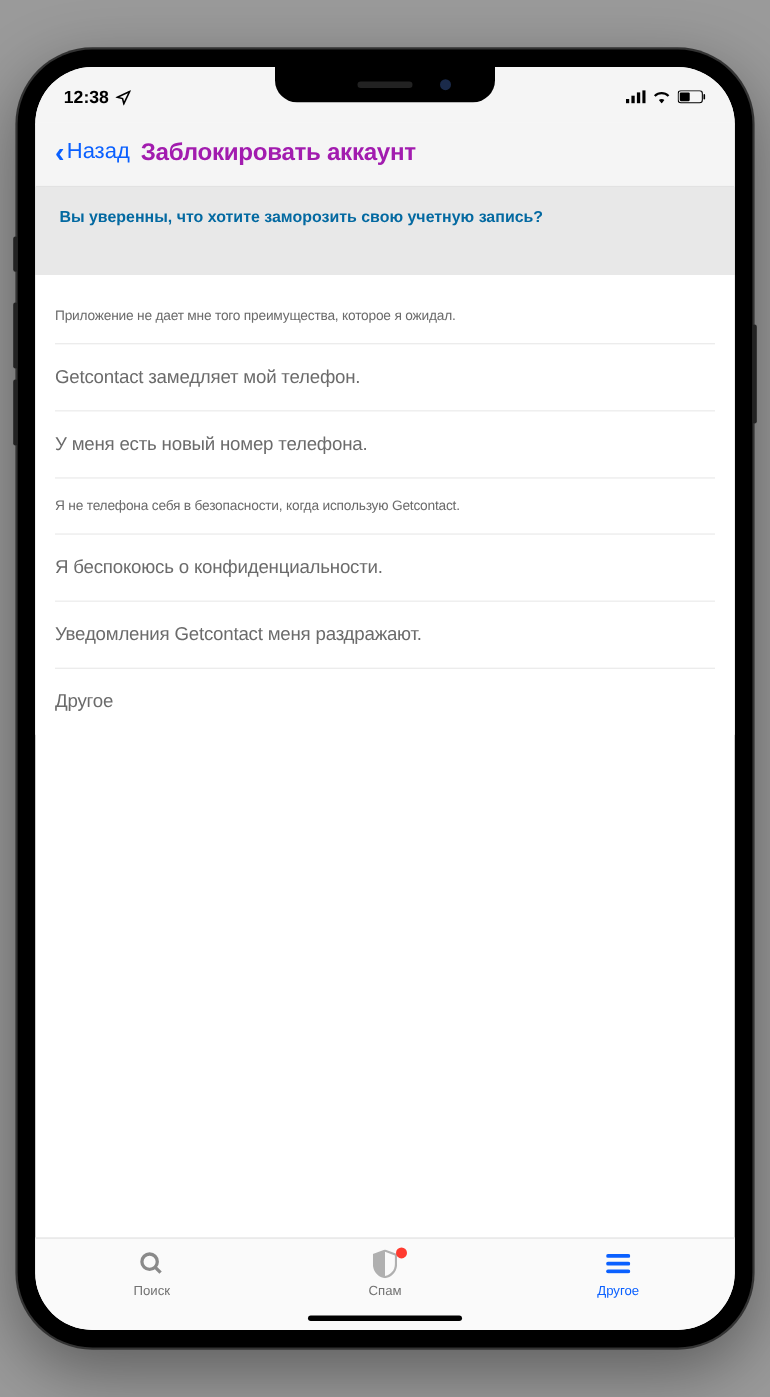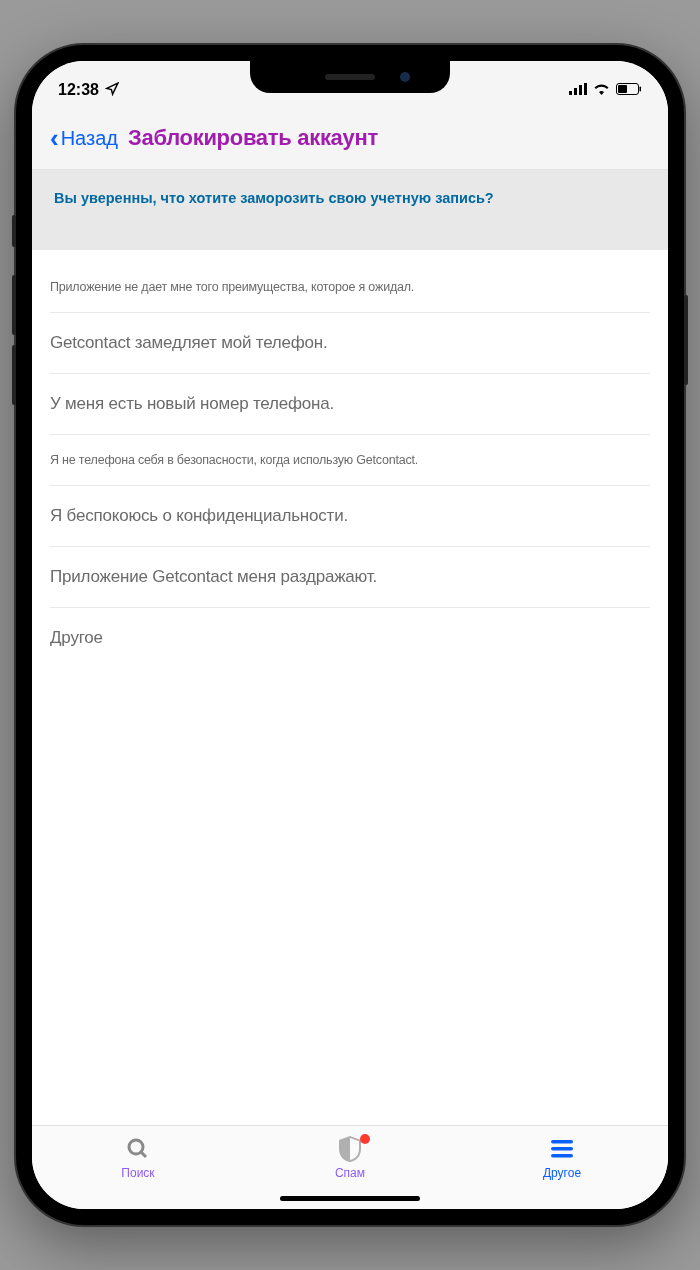--- a/index.html
+++ b/index.html
@@ -112,21 +112,21 @@
       border-top: 1px solid #e0e0e0;
       height: 84px;
       display: flex;
       justify-content: space-around;
       align-items: flex-start;
       padding-top: 10px;
       background: #fafafa;
     }
     .tab-item { display: flex; flex-direction: column; align-items: center; gap: 4px; cursor: pointer; width: 100px; position: relative; }
     .tab-icon { height: 26px; display: flex; align-items: center; justify-content: center; }
-    .tab-label { font-size: 12px; color: #8b5cf6; }
+    .tab-label { font-size: 12px; color: #737373; }
     .tab-item.active .tab-label { color: #0a60ff; }
     .badge { position: absolute; top: -2px; right: 30px; width: 10px; height: 10px; background: #ff3b30; border-radius: 50%; }
     
     .home-indicator {
       position: absolute;
       bottom: 8px;
       left: 50%;
       transform: translateX(-50%);
       width: 140px;
       height: 5px;
@@ -199,21 +199,21 @@
     <div class="banner">
       <div class="banner-title">Вы уверенны, что хотите заморозить свою учетную запись?</div>
     </div>
 
     <div class="reasons">
       <div class="reason-item small">Приложение не дает мне того преимущества, которое я ожидал.</div>
       <div class="reason-item">Getcontact замедляет мой телефон.</div>
       <div class="reason-item">У меня есть новый номер телефона.</div>
       <div class="reason-item small">Я не телефона себя в безопасности, когда использую Getcontact.</div>
       <div class="reason-item">Я беспокоюсь о конфиденциальности.</div>
-      <div class="reason-item">Приложение Getcontact меня раздражают.</div>
+      <div class="reason-item">Уведомления Getcontact меня раздражают.</div>
       <div class="reason-item">Другое</div>
     </div>
 
 
     <div class="spacer"></div>
 
     <div class="tab-bar">
       <div class="tab-item">
         <div class="tab-icon">
           <svg width="24" height="24" viewBox="0 0 24 24" fill="none" stroke="#8a8a8a" stroke-width="3">

